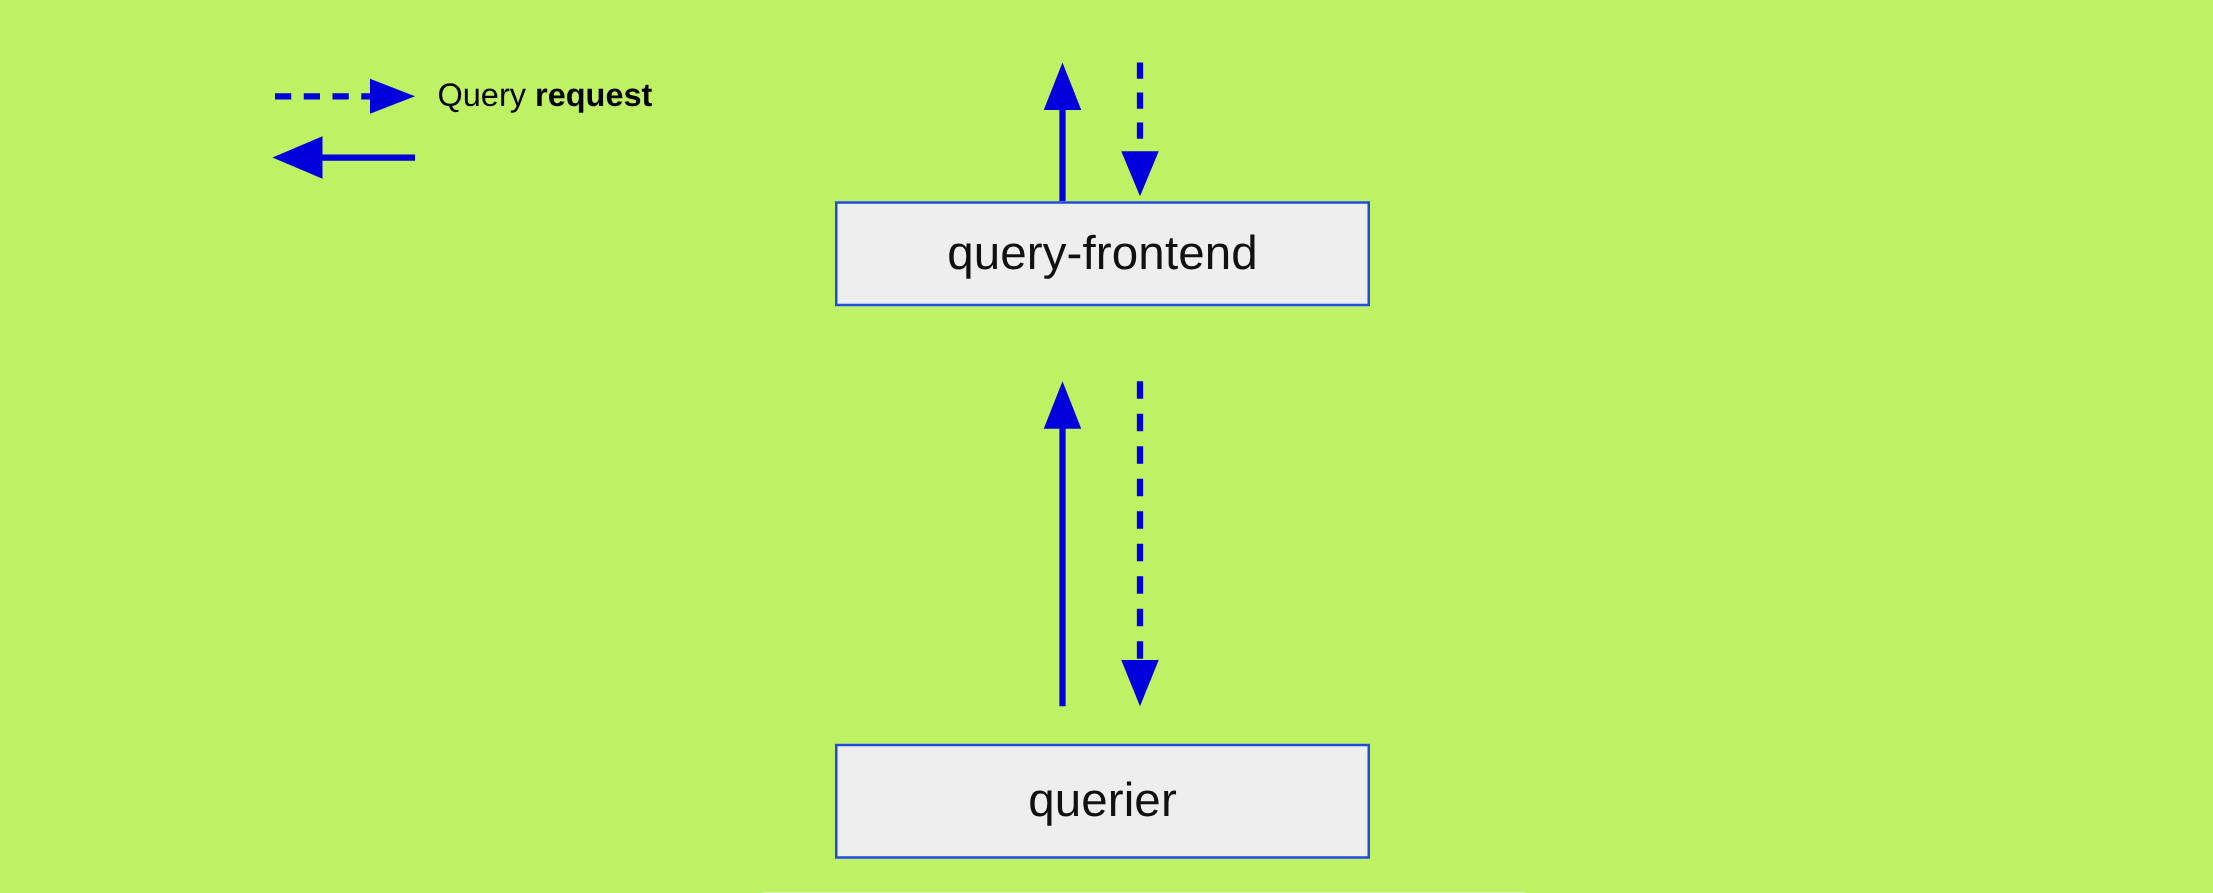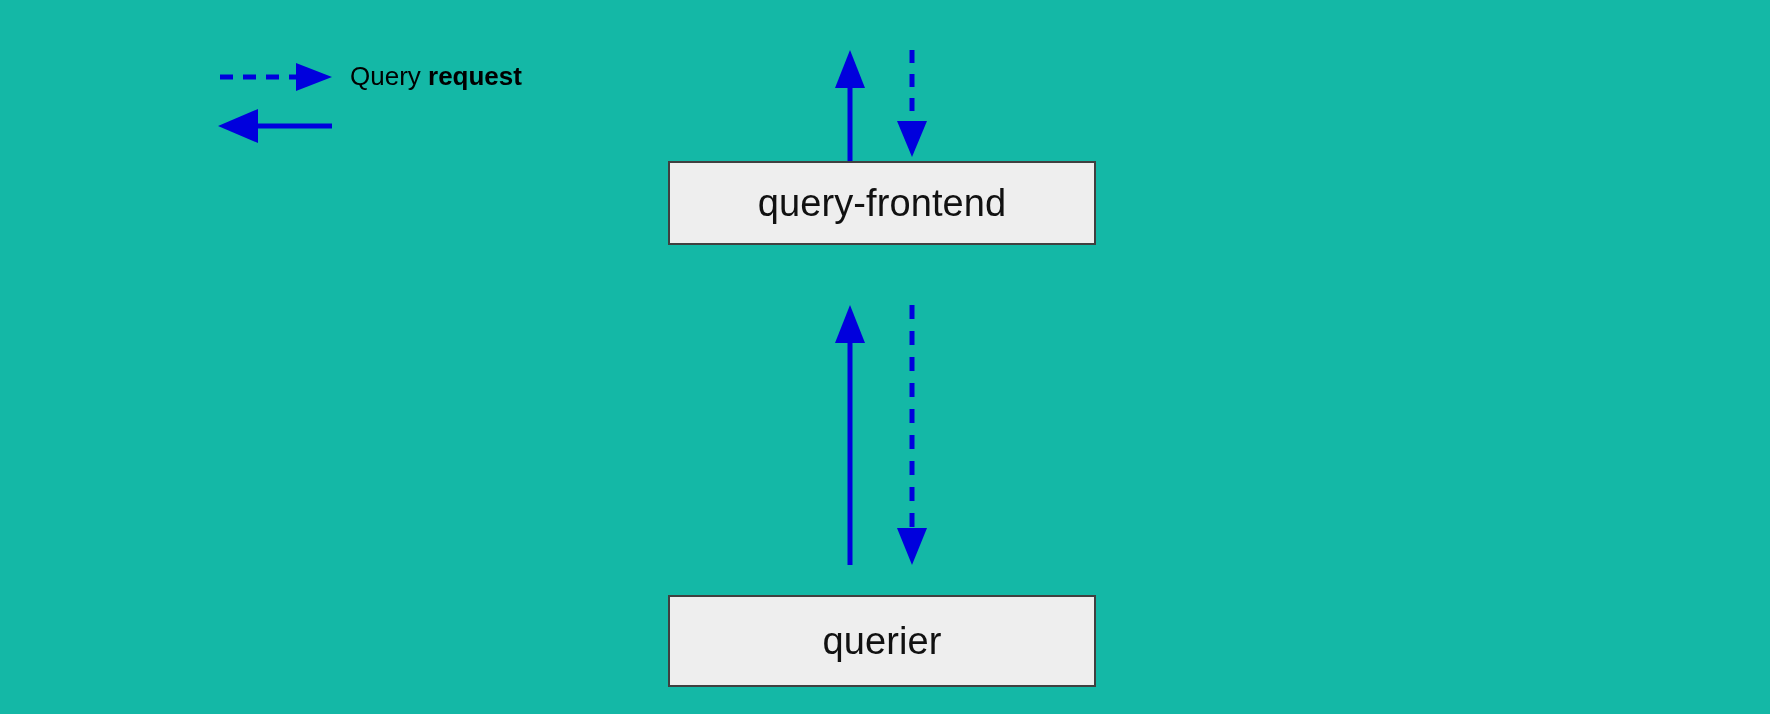--- a/index.html
+++ b/index.html
@@ -7,21 +7,21 @@
     padding: 0;
     background: #ffffff;
   }
   body {
     font-family: "Liberation Sans", sans-serif;
   }
   #canvas {
     position: relative;
     width: 1770px;
     height: 714px;
-    background: #14b8a6;
+    background: #bef264;
     overflow: hidden;
   }
 
   
   #legend {
     position: absolute;
     left: 210px;
     top: 52px;
     width: 420px;
     height: 100px;
@@ -49,21 +49,21 @@
     line-height: 30px;
     color: #000000;
     white-space: nowrap;
   }
   .legend-label .strong { font-weight: bold; }
 
   
   .node-box {
     position: absolute;
     background: #eeeeee;
-    border: 2px solid #404040;
+    border: 2px solid #1d4ed8;
     box-sizing: border-box;
     display: flex;
     align-items: center;
     justify-content: center;
   }
   .node-label {
     font-size: 38px;
     color: #111111;
     letter-spacing: 0.1px;
     white-space: nowrap;

